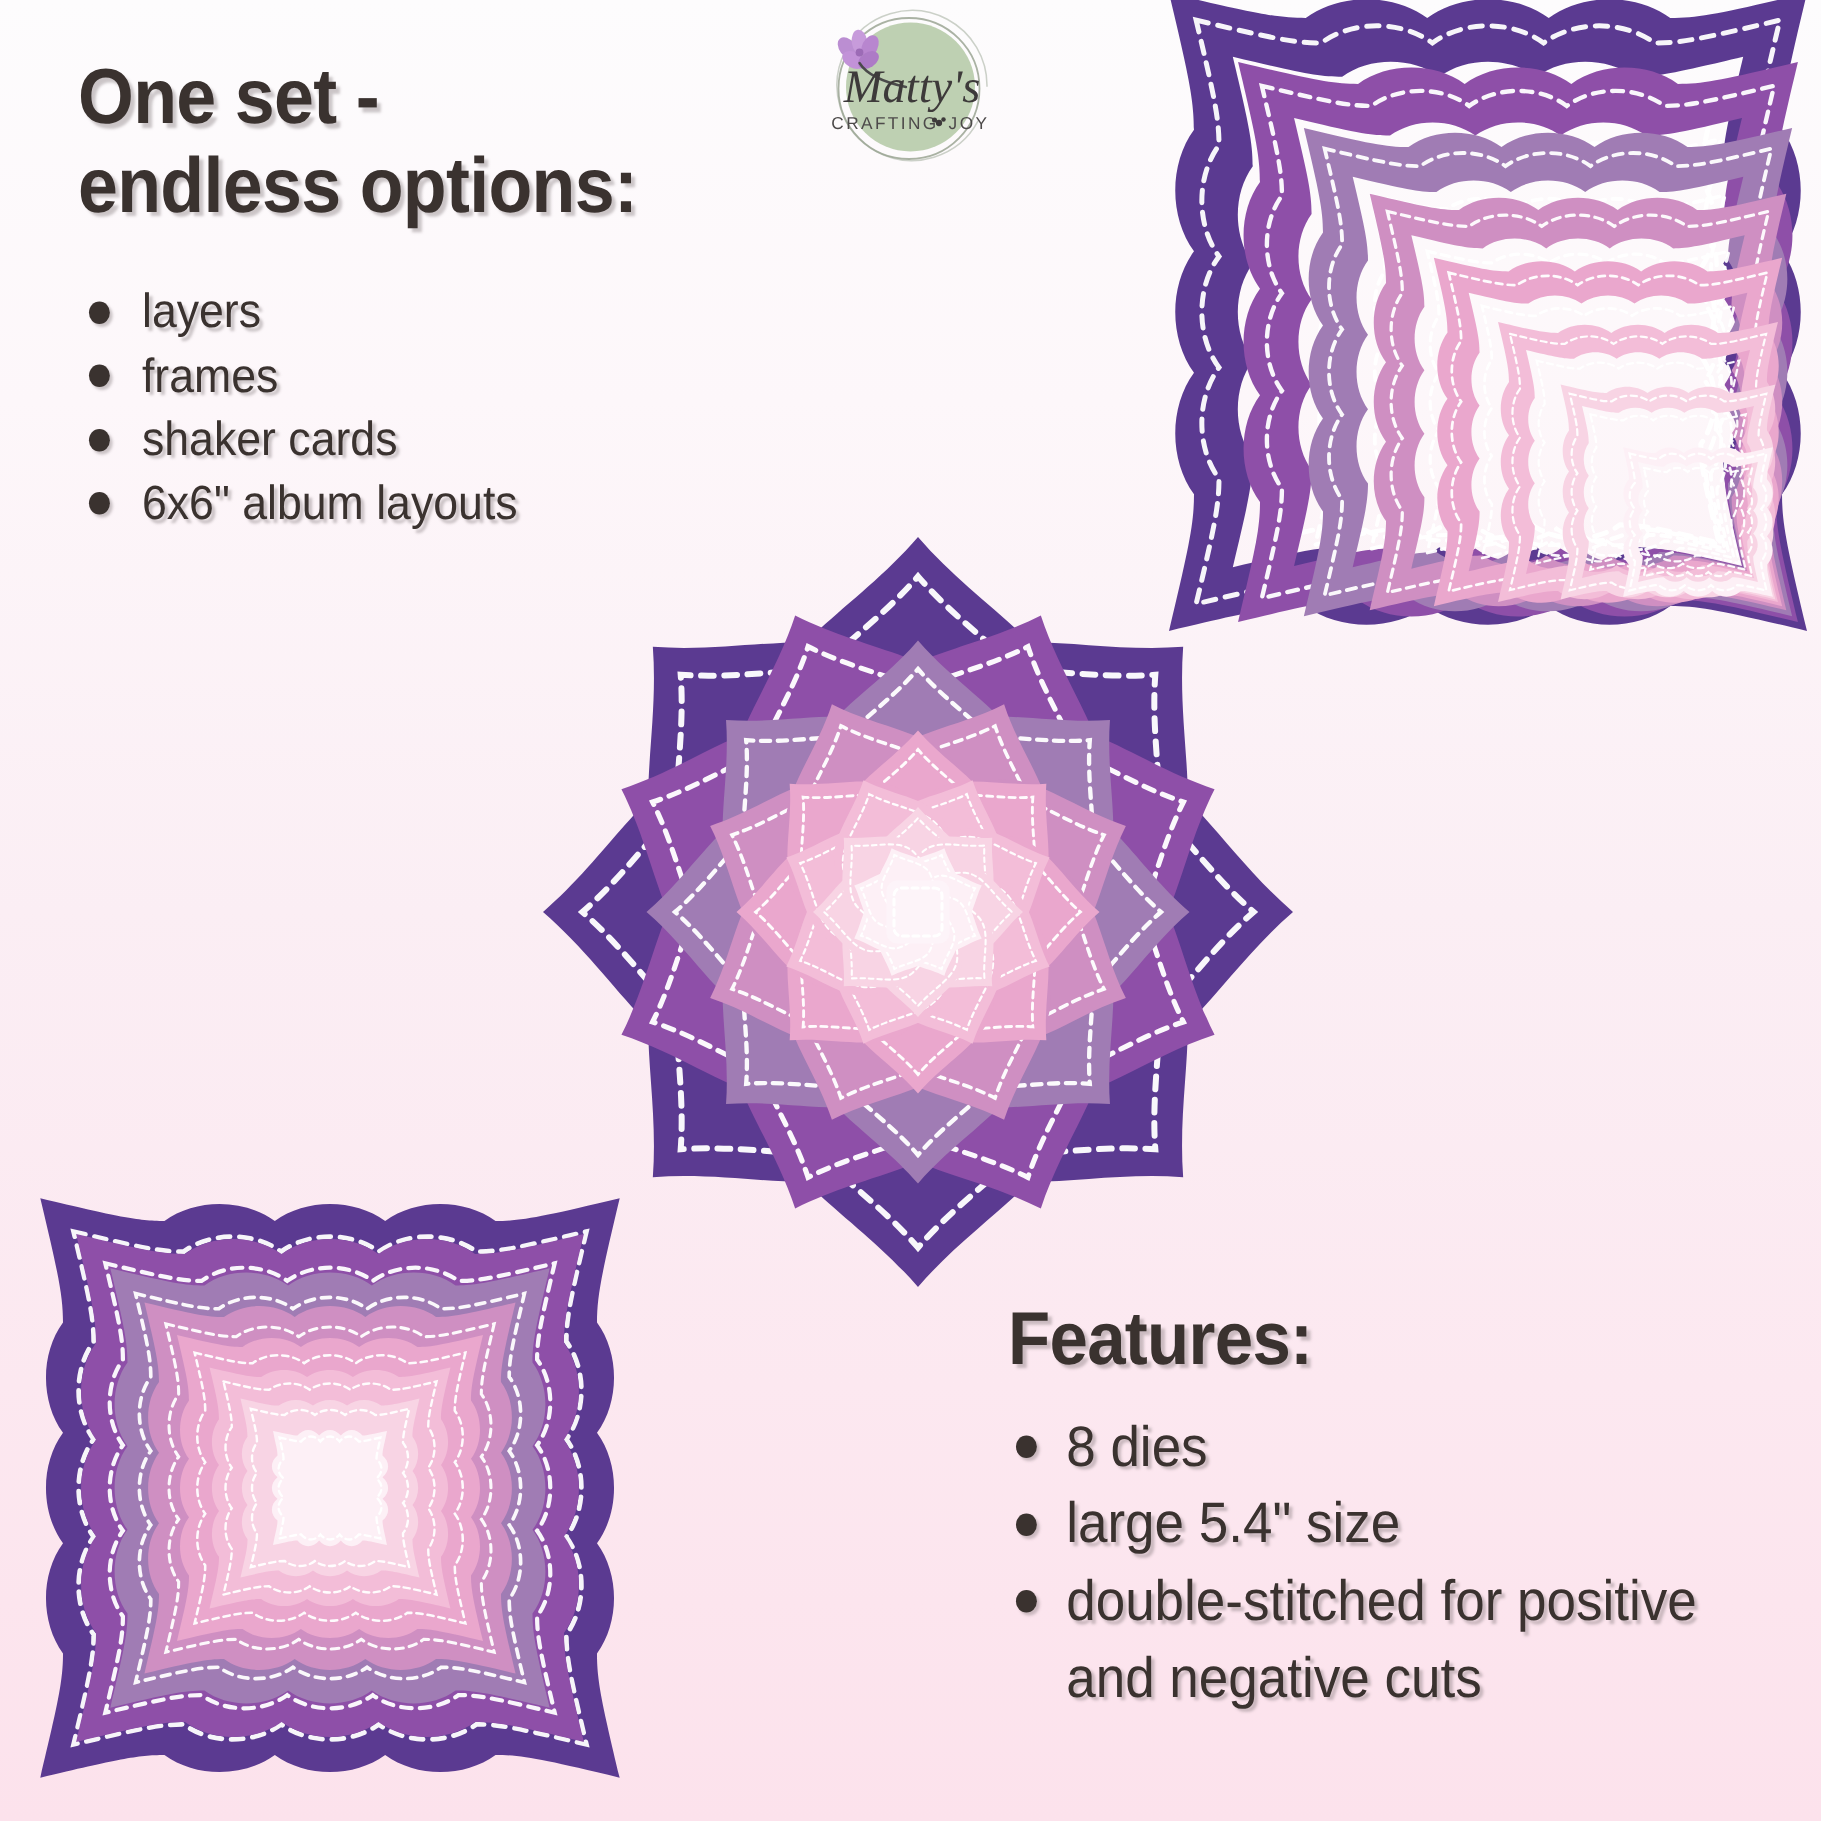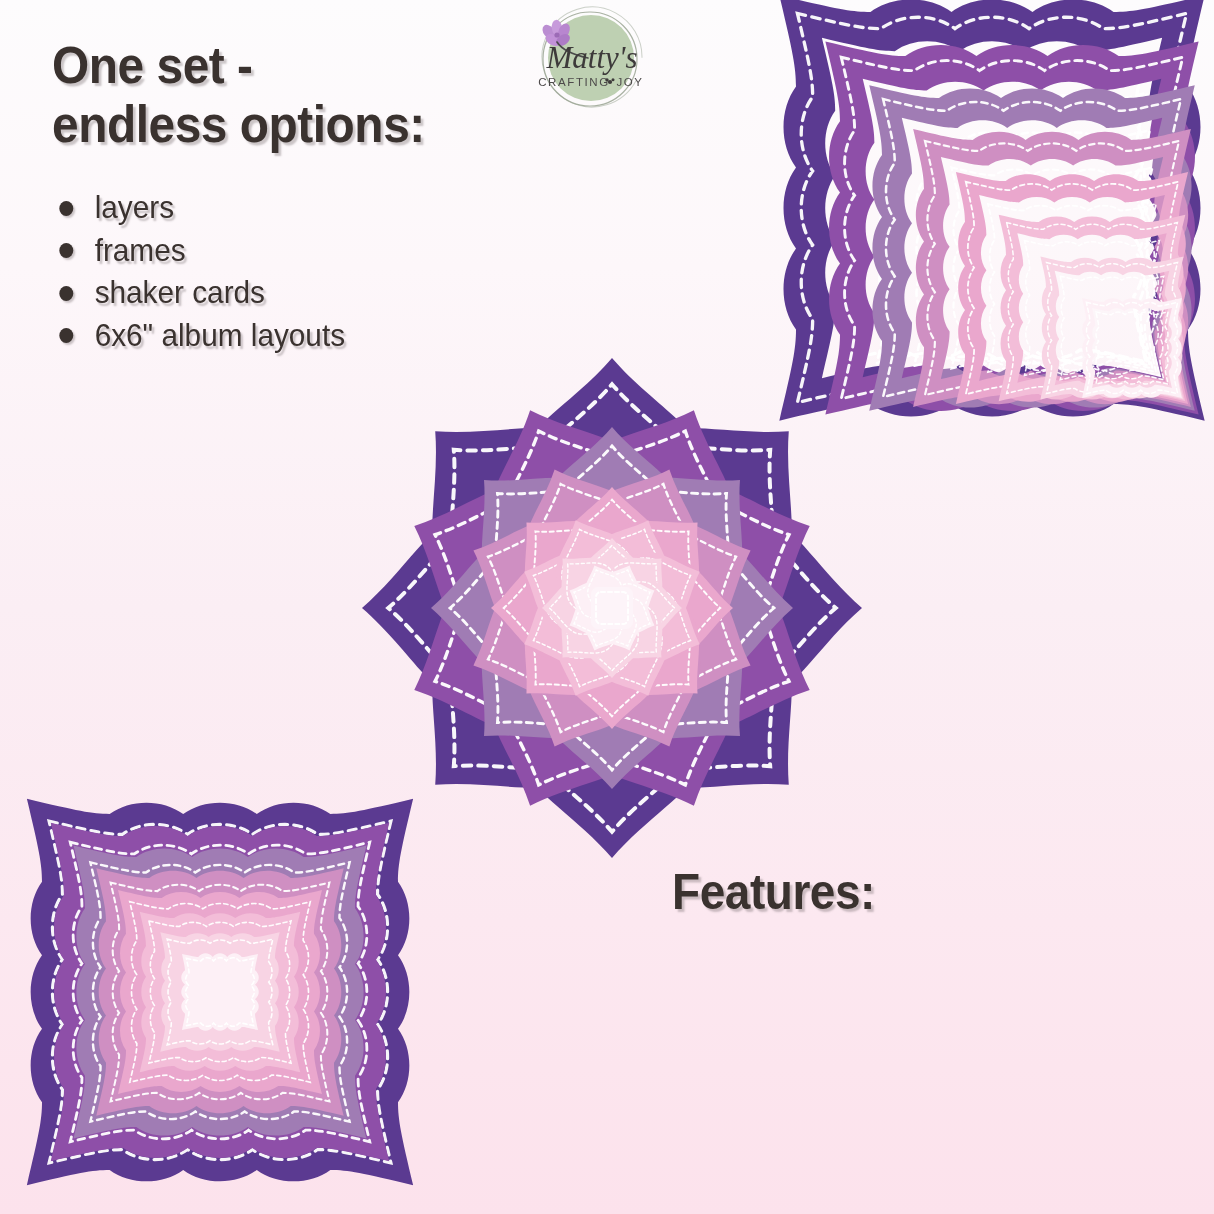--- a/index.html
+++ b/index.html
@@ -94,21 +94,21 @@
     top: 940px;
     width: 530px;
     font-size: 38px;
     line-height: 1.35;
   }
   #features-bullets li { padding-left: 46px; }
 
   
   #logo {
     position: absolute;
-    left: 504px;
+    left: 520px;
     top: 6px;
     width: 170px;
     height: 112px;
     text-decoration: underline;
   }
   #logo svg { display: block; width: 170px; height: 112px; }
 
   
   .art { position: absolute; }
   #mandala { left: 352px; top: 338px; width: 520px; height: 540px; }
@@ -156,20 +156,25 @@
 
   <ul class="bullets" id="intro-bullets">
     <li>layers</li>
     <li>frames</li>
     <li>shaker cards</li>
     <li>6x6" album layouts</li>
   </ul>
 
   <div class="features-title">Features:</div>
 
+  <ul class="bullets" id="features-bullets">
+    <li>8 dies</li>
+    <li>large 5.4" size</li>
+    <li>double-stitched for positive and negative cuts</li>
+  </ul>
 
   <div class="art" id="mandala">
     <svg id="mandala-svg" viewBox="-260 -270 520 540" xmlns="http://www.w3.org/2000/svg">
         <g transform="rotate(0)">
           <g transform="rotate(0)">
             <path d="M 0 0 C -77.39999999999999 -7.5, -107.5 -65, -104.27499999999999 -125 C -99.97500000000001 -175, -43 -200, 0 -250 C 43 -200, 99.97500000000001 -175, 104.27499999999999 -125 C 107.5 -65, 77.39999999999999 -7.5, 0 0 Z" fill="#5b3a91"></path>
             <path d="M 0 0 C -69.273 -6.7124999999999995, -96.2125 -58.175000000000004, -93.326125 -111.875 C -89.477625 -156.625, -38.48500000000001 -179, 0 -223.75 C 38.48500000000001 -179, 89.477625 -156.625, 93.326125 -111.875 C 96.2125 -58.175000000000004, 69.273 -6.7124999999999995, 0 0 Z" fill="none" stroke="#ffffff" stroke-width="4" stroke-dasharray="8.5 7" stroke-linecap="round" opacity="0.96"></path>
           </g>
           <g transform="rotate(45)">
             <path d="M 0 0 C -77.39999999999999 -7.5, -107.5 -65, -104.27499999999999 -125 C -99.97500000000001 -175, -43 -200, 0 -250 C 43 -200, 99.97500000000001 -175, 104.27499999999999 -125 C 107.5 -65, 77.39999999999999 -7.5, 0 0 Z" fill="#5b3a91"></path>

